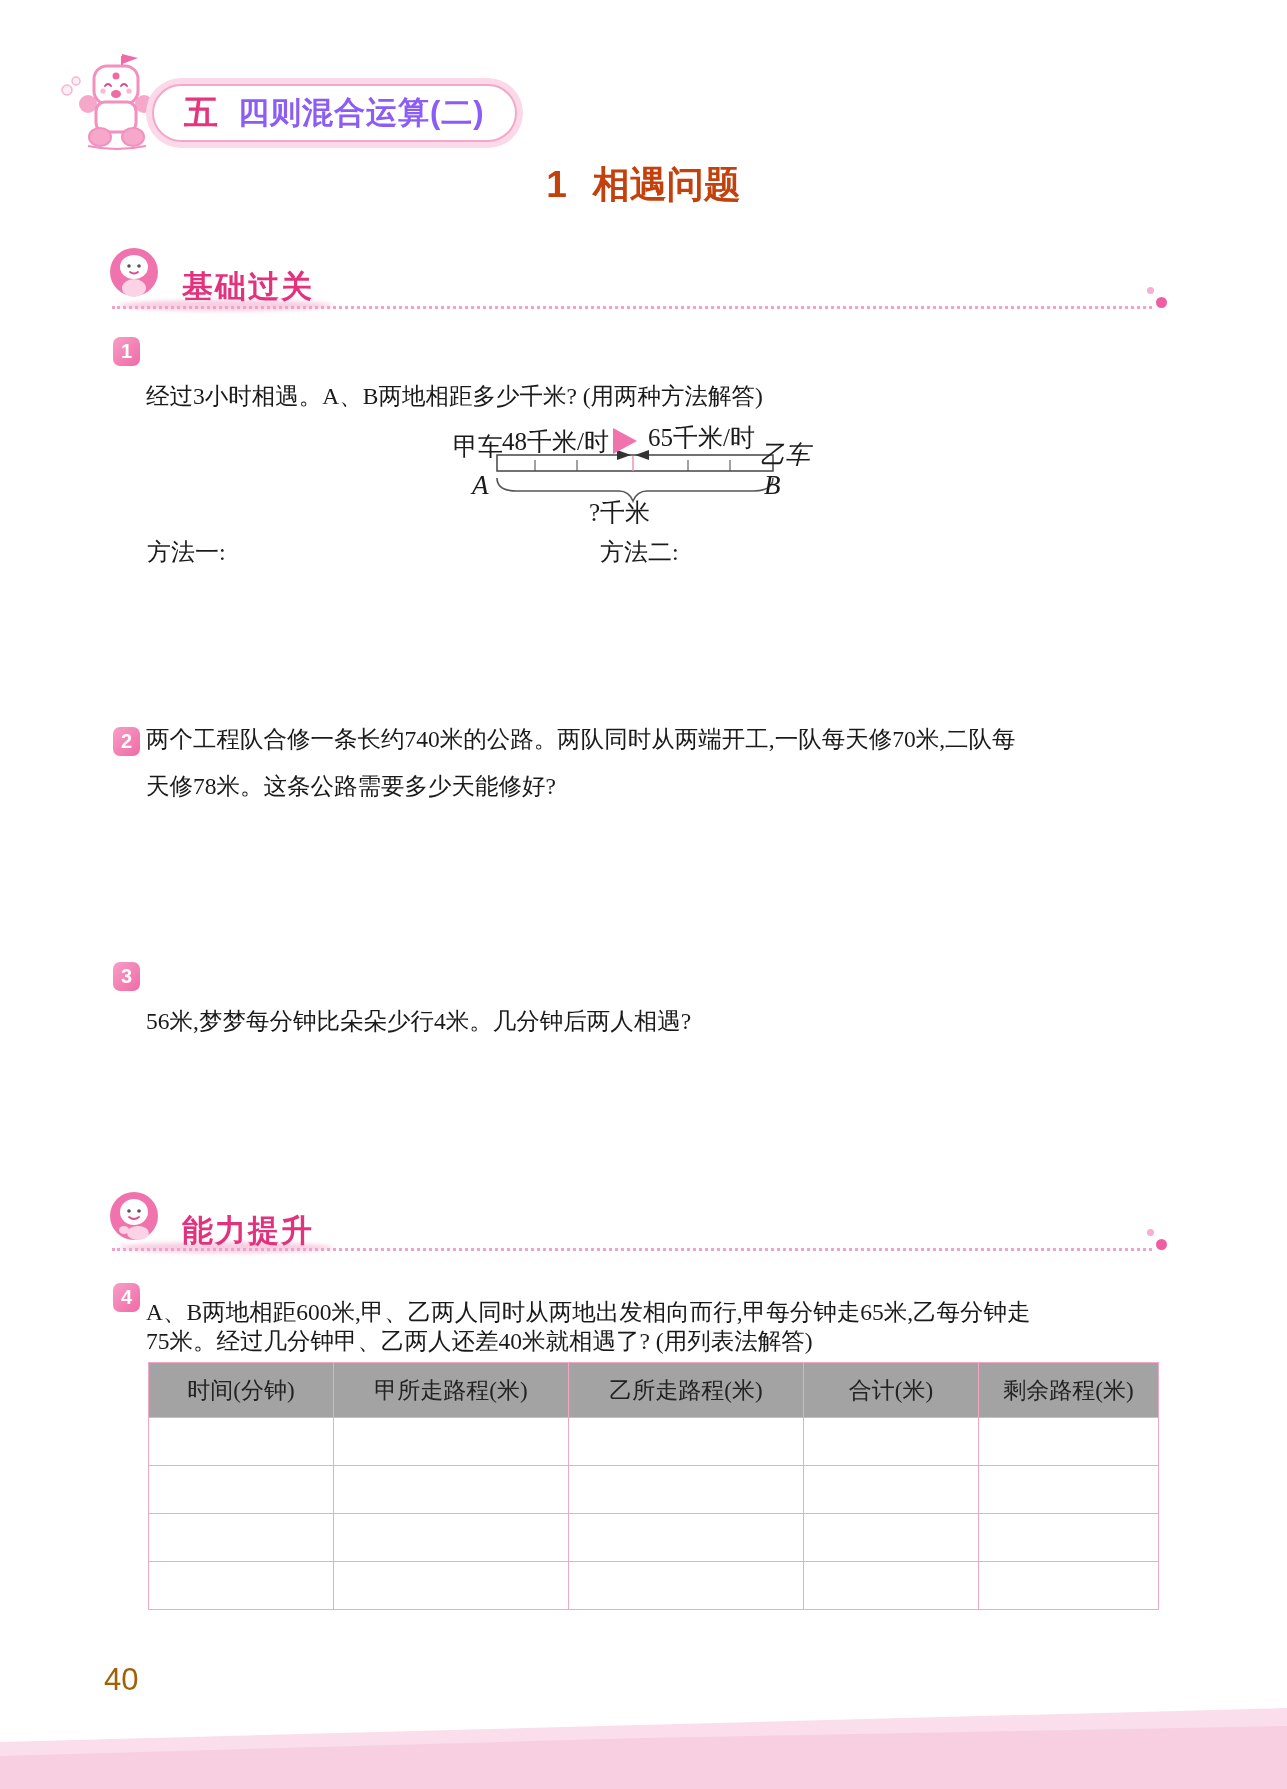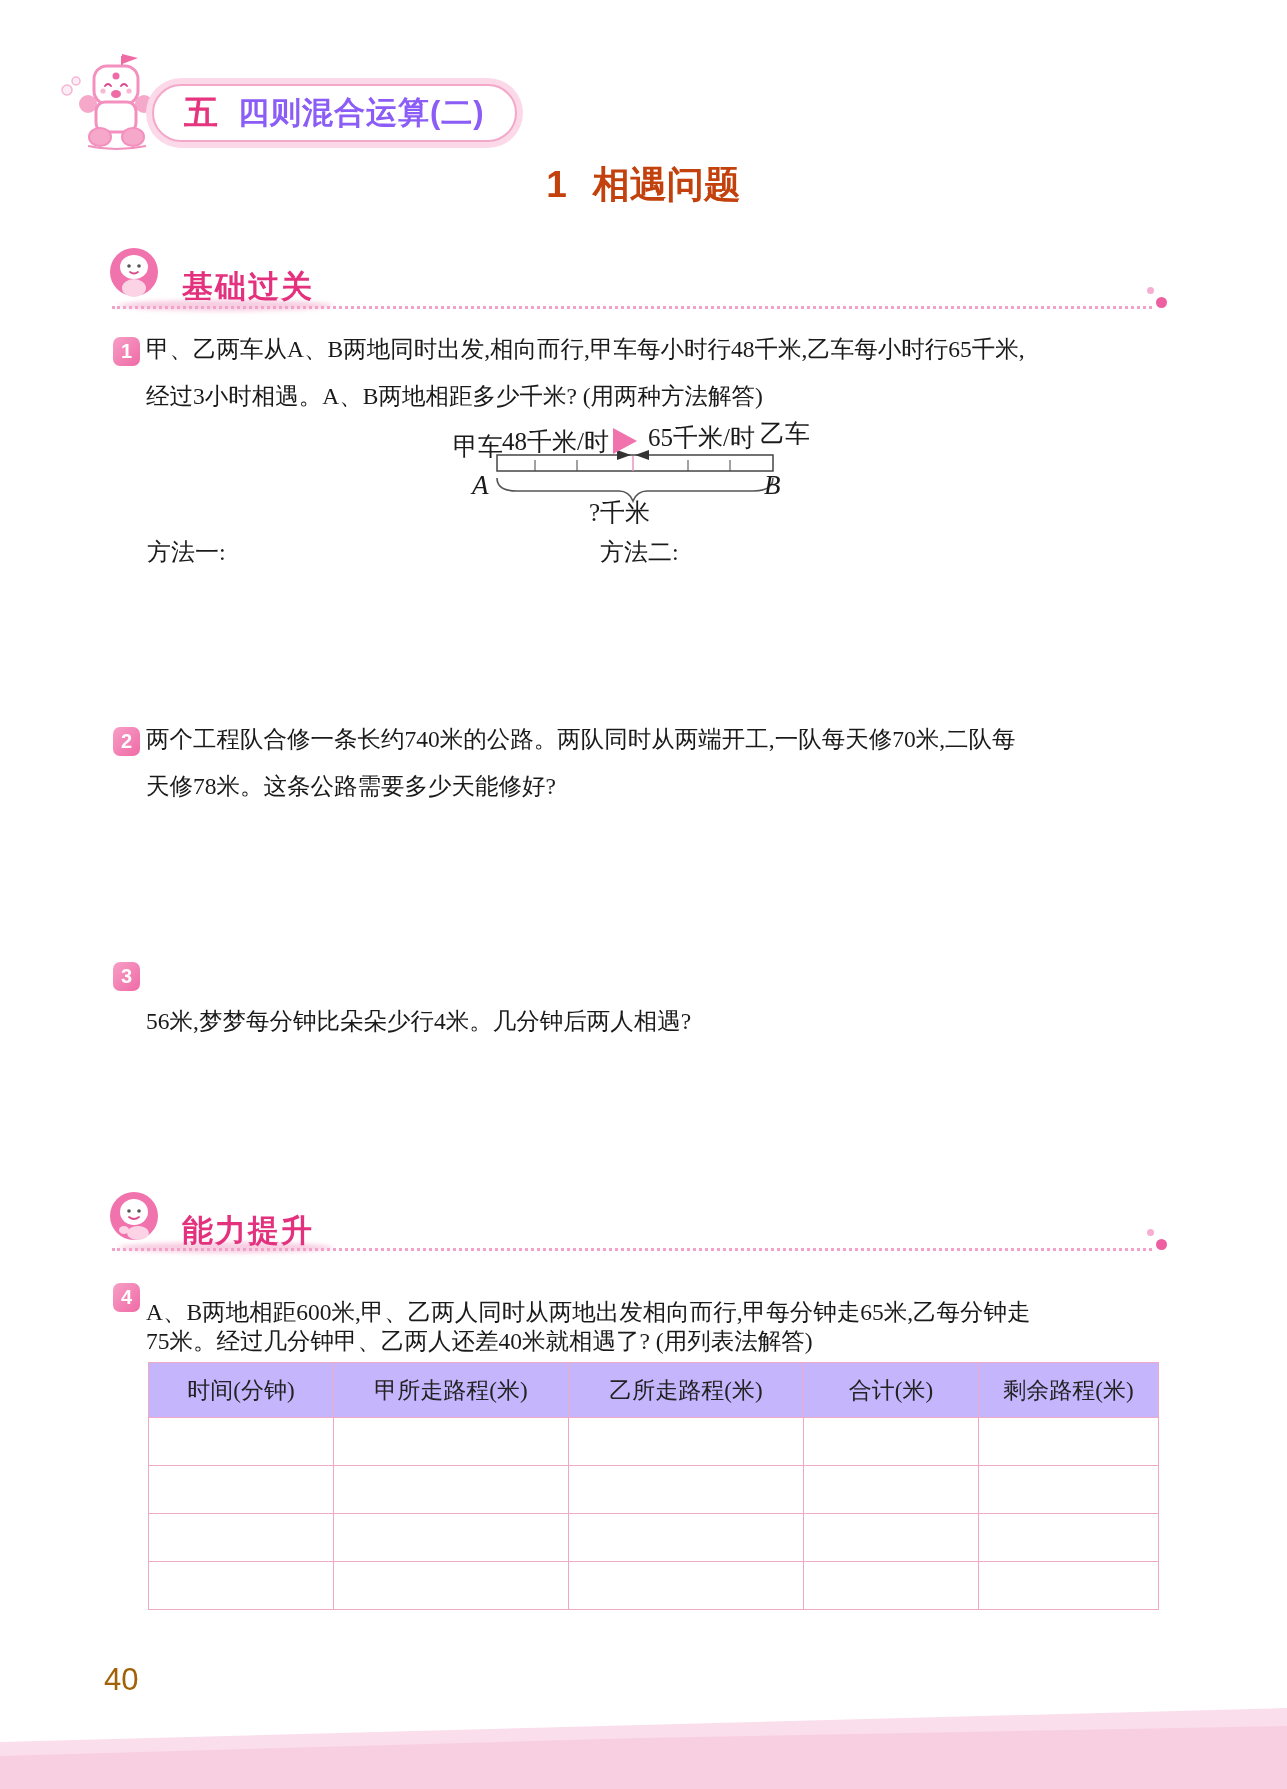--- a/index.html
+++ b/index.html
@@ -33,21 +33,21 @@
   .pline{position:absolute;font-size:23.5px;white-space:nowrap;}
   .method{position:absolute;font-size:24px;}
   
   .diagram-svg{position:absolute;left:420px;top:420px;}
   .dlabel{position:absolute;font-size:25px;white-space:nowrap;}
   .dletter{position:absolute;font-size:27px;font-style:italic;font-family:"Liberation Serif",serif;}
   
   .anstable{position:absolute;left:148px;top:1362px;border-collapse:collapse;table-layout:fixed;
             width:1010px;}
   .anstable th,.anstable td{border:1.2px solid #efa9c4;}
-  .anstable th{background:#c4b5fd;font-weight:normal;font-size:23px;height:52px;color:#222;}
+  .anstable th{background:#a3a3a3;font-weight:normal;font-size:23px;height:52px;color:#222;}
   .anstable td{height:45px;background:#fff;}
   .anstable{border:1.5px solid #eba3bf;}
   .answer{position:absolute;left:146px;top:1611px;font-size:24px;white-space:pre;}
   
   .page-num{position:absolute;left:104px;top:1662px;font-family:"Liberation Sans",sans-serif;
             font-size:31px;color:#a16207;}
   .wave{position:absolute;left:0;bottom:0;}
 </style>
 </head>
 <body>
@@ -92,39 +92,38 @@
     <circle cx="31" cy="20" r="1.8" fill="#555"></circle>
     <path d="M22 26 q4 3 8 0" fill="none" stroke="#d94b8c" stroke-width="1.8" stroke-linecap="round"></path>
     <ellipse cx="26" cy="42" rx="12" ry="9" fill="#fbd3e5"></ellipse>
   </svg>
   <div class="section-label" style="left:182px;top:266px;">基础过关</div>
   <div class="section-rule" style="left:112px;top:306px;"></div>
   <div class="dot-small" style="left:1147px;top:287px;"></div>
   <div class="dot-big" style="left:1156px;top:297px;"></div>
 
   <div class="badge" style="left:113px;top:337px;">1</div>
-  <div class="pline" style="left:146px;top:333px;">甲、乙两车从A、B两地同时出发,相向而行,甲车每小时行48千米,乙车每小时行65千米,</div>
   <div class="pline" style="left:146px;top:380px;">经过3小时相遇。A、B两地相距多少千米? (用两种方法解答)</div>
 
   <svg class="diagram-svg" width="400" height="115" viewBox="0 0 400 115">
     <rect x="77" y="35" width="276" height="16" fill="none" stroke="#444" stroke-width="1.5"></rect>
     <line x1="115" y1="40" x2="115" y2="51" stroke="#444" stroke-width="1"></line>
     <line x1="157" y1="40" x2="157" y2="51" stroke="#444" stroke-width="1"></line>
     <line x1="268" y1="40" x2="268" y2="51" stroke="#444" stroke-width="1"></line>
     <line x1="310" y1="40" x2="310" y2="51" stroke="#444" stroke-width="1"></line>
     <line x1="213" y1="36" x2="213" y2="51" stroke="#e98fb9" stroke-width="1.4"></line>
     <path d="M197 30 L211 35 L197 40 Z" fill="#333"></path>
     <path d="M229 30 L215 35 L229 40 Z" fill="#333"></path>
     <path d="M193 8 L193 34 L217 21 Z" fill="#f173ad"></path>
     <path d="M77 58 Q77 71 97 71 L199 71 Q209 71 213 81 Q217 71 227 71 L333 71 Q353 71 353 58" fill="none" stroke="#555" stroke-width="1.6"></path>
   </svg>
   <div class="dlabel" style="left:453px;top:430px;">甲车</div>
   <div class="dlabel" style="left:502px;top:425px;">48千米/时</div>
   <div class="dlabel" style="left:648px;top:421px;">65千米/时</div>
-  <div class="dlabel" style="left:760px;top:417px;">乙车</div>
+  <div class="dlabel" style="left:760px;top:438px;font-style:italic;">乙车</div>
   <div class="dletter" style="left:472px;top:470px;">A</div>
   <div class="dletter" style="left:764px;top:470px;">B</div>
   <div class="dlabel" style="left:589px;top:496px;">?千米</div>
 
   <div class="method" style="left:147px;top:536px;">方法一:</div>
   <div class="method" style="left:600px;top:536px;">方法二:</div>
 
   <div class="badge" style="left:113px;top:727px;">2</div>
   <div class="pline" style="left:146px;top:723px;">两个工程队合修一条长约740米的公路。两队同时从两端开工,一队每天修70米,二队每</div>
   <div class="pline" style="left:146px;top:770px;">天修78米。这条公路需要多少天能修好?</div>

